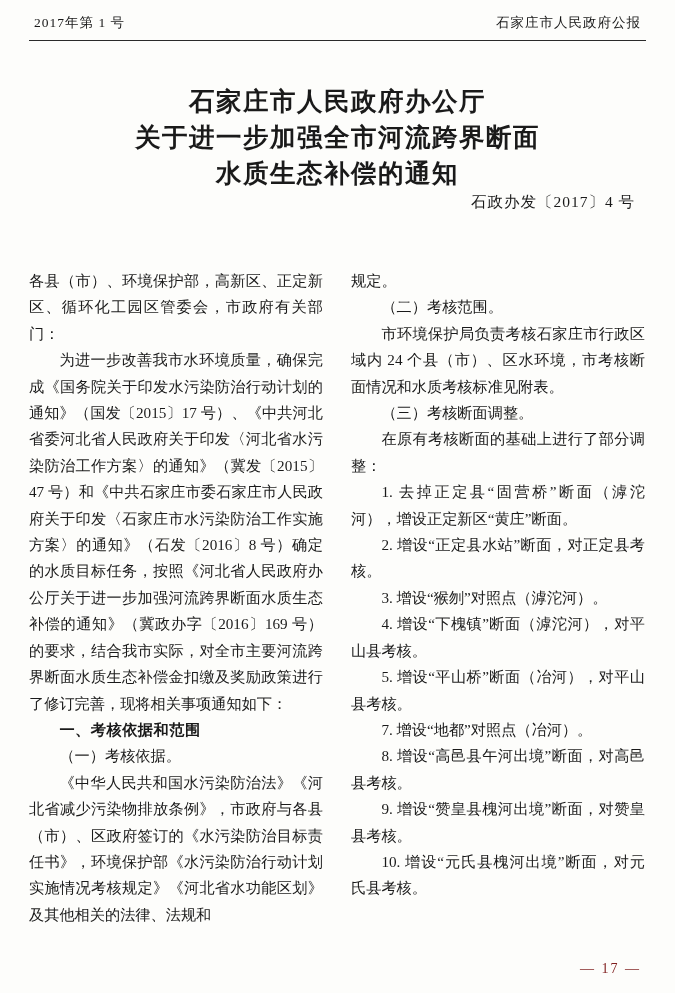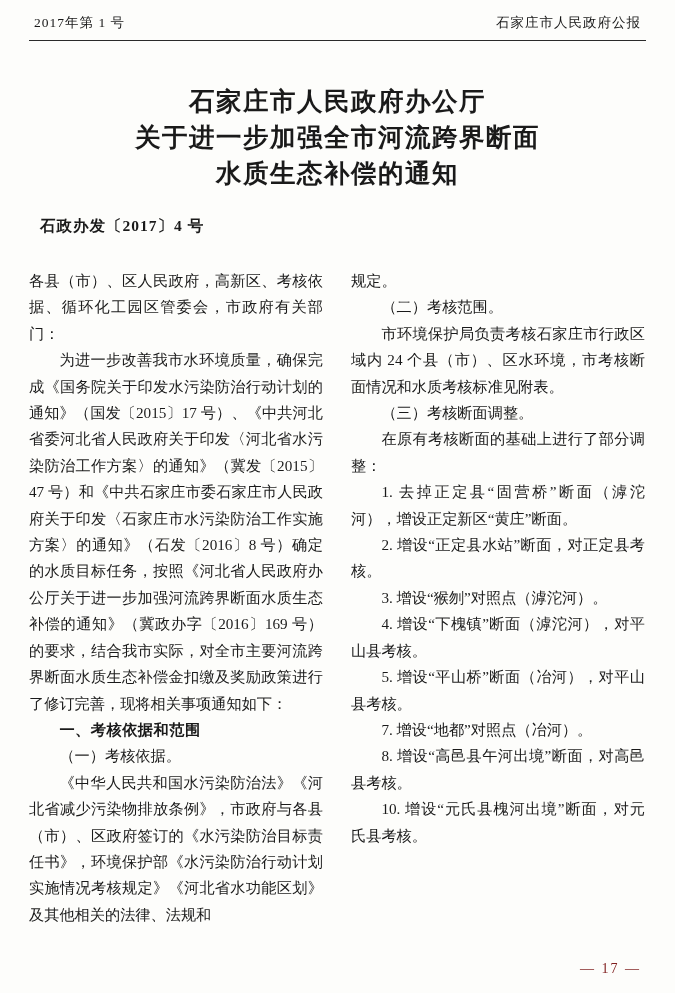--- a/index.html
+++ b/index.html
@@ -58,25 +58,23 @@
     text-align: center;
   }
   .title-line {
     font-size: 25.5px;
     font-weight: bold;
     letter-spacing: 1.5px;
     line-height: 36px;
     font-family: "Liberation Serif", "DejaVu Serif", serif;
   }
   .doc-number {
-    margin-top: 24px;
     font-size: 15.5px;
     letter-spacing: 1px;
-    text-align: left;
-    font-weight: bold;
+    text-align: right;
   }
   
   .columns {
     position: absolute;
     top: 268px;
     left: 29px;
     width: 617px;
     height: 680px;
     display: flex;
     gap: 28px;
@@ -123,40 +121,41 @@
   <div class="title-block">
     <div class="title-line">石家庄市人民政府办公厅</div>
     <div class="title-line">关于进一步加强全市河流跨界断面</div>
     <div class="title-line">水质生态补偿的通知</div>
     <div class="doc-number">石政办发〔2017〕4 号</div>
   </div>
 
   <div class="columns">
 
     <div class="col">
-      <p>各县（市）、区人民政府，高新区、考核依据、循环化工园区管委会，市政府有关部门：</p>
+      <p>各县（市）、环境保护部，高新区、正定新区、循环化工园区管委会，市政府有关部门：</p>
       <p class="indent2">为进一步改善我市水环境质量，确保完成《国务院关于印发水污染防治行动计划的通知》（国发〔2015〕17 号）、《中共河北省委河北省人民政府关于印发〈河北省水污染防治工作方案〉的通知》（冀发〔2015〕47 号）和《中共石家庄市委石家庄市人民政府关于印发〈石家庄市水污染防治工作实施方案〉的通知》（石发〔2016〕8 号）确定的水质目标任务，按照《河北省人民政府办公厅关于进一步加强河流跨界断面水质生态补偿的通知》（冀政办字〔2016〕169 号）的要求，结合我市实际，对全市主要河流跨界断面水质生态补偿金扣缴及奖励政策进行了修订完善，现将相关事项通知如下：</p>
       <p class="section-head">一、考核依据和范围</p>
       <p class="indent2">（一）考核依据。</p>
       <p class="indent2">《中华人民共和国水污染防治法》《河北省减少污染物排放条例》，市政府与各县（市）、区政府签订的《水污染防治目标责任书》，环境保护部《水污染防治行动计划实施情况考核规定》《河北省水功能区划》及其他相关的法律、法规和</p>
     </div>
 
     <div class="col">
       <p>规定。</p>
       <p class="indent2">（二）考核范围。</p>
       <p class="indent2">市环境保护局负责考核石家庄市行政区域内 24 个县（市）、区水环境，市考核断面情况和水质考核标准见附表。</p>
       <p class="indent2">（三）考核断面调整。</p>
       <p class="indent2">在原有考核断面的基础上进行了部分调整：</p>
       <p class="indent2">1. 去掉正定县“固营桥”断面（滹沱河），增设正定新区“黄庄”断面。</p>
       <p class="indent2">2. 增设“正定县水站”断面，对正定县考核。</p>
       <p class="indent2">3. 增设“猴刎”对照点（滹沱河）。</p>
       <p class="indent2">4. 增设“下槐镇”断面（滹沱河），对平山县考核。</p>
       <p class="indent2">5. 增设“平山桥”断面（冶河），对平山县考核。</p>
       <p class="indent2">7. 增设“地都”对照点（冶河）。</p>
       <p class="indent2">8. 增设“高邑县午河出境”断面，对高邑县考核。</p>
+      <p class="indent2">9. 增设“赞皇县槐河出境”断面，对赞皇县考核。</p>
       <p class="indent2">10. 增设“元氏县槐河出境”断面，对元氏县考核。</p>
     </div>
 
   </div>
 
   <div class="footer">— 17 —</div>
 
 </div>
 
 </body></html>

